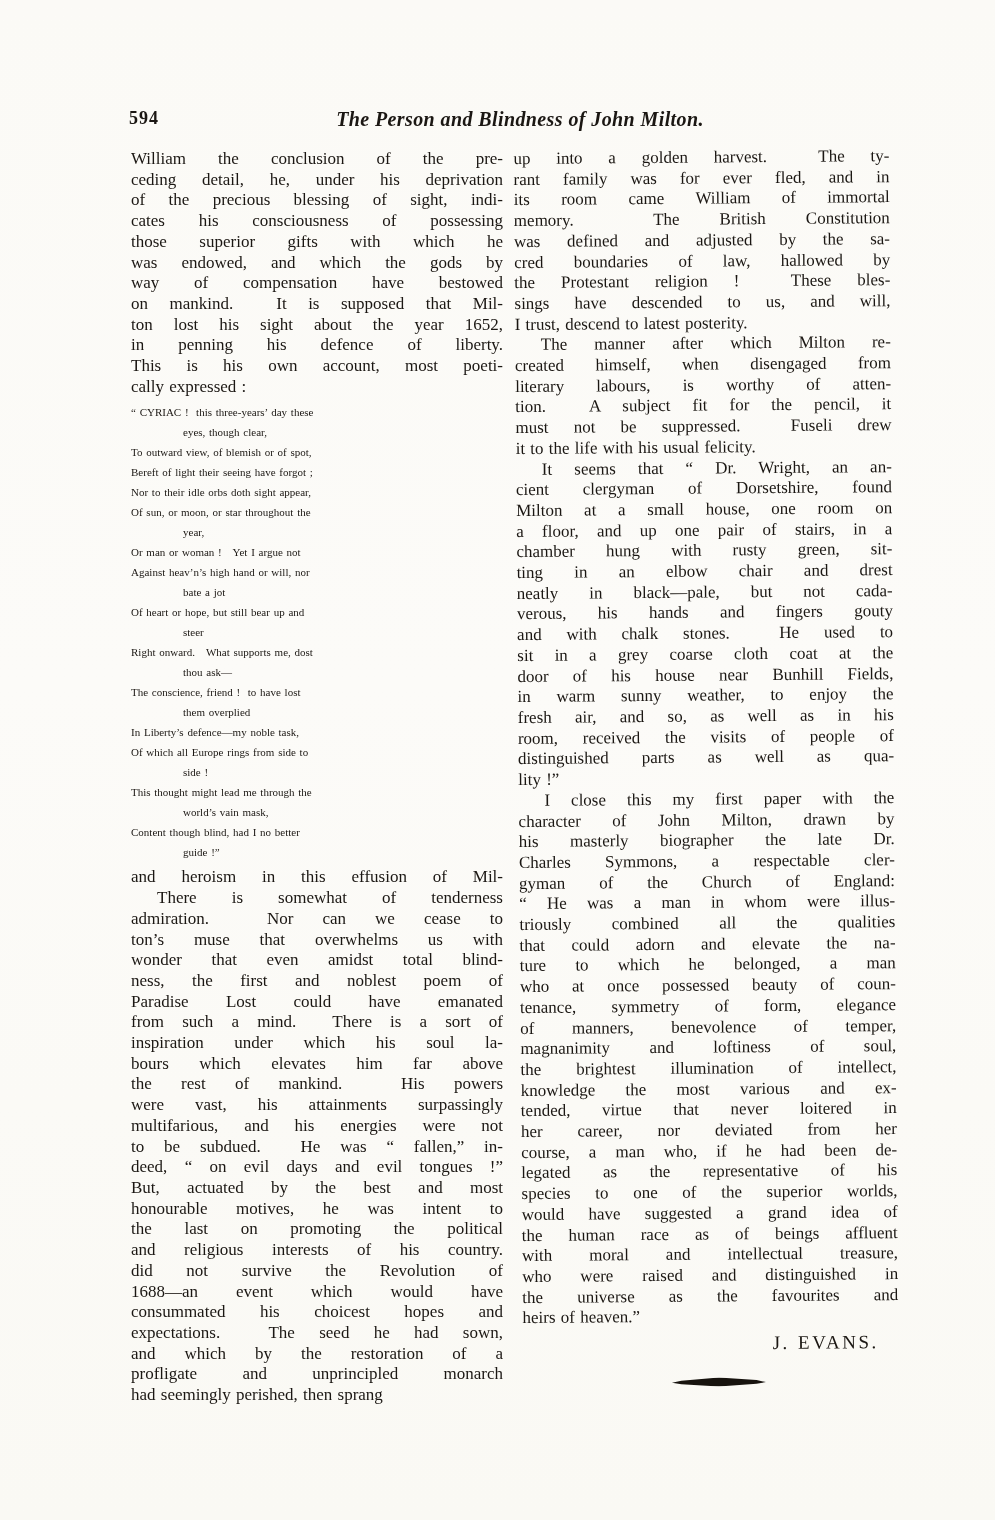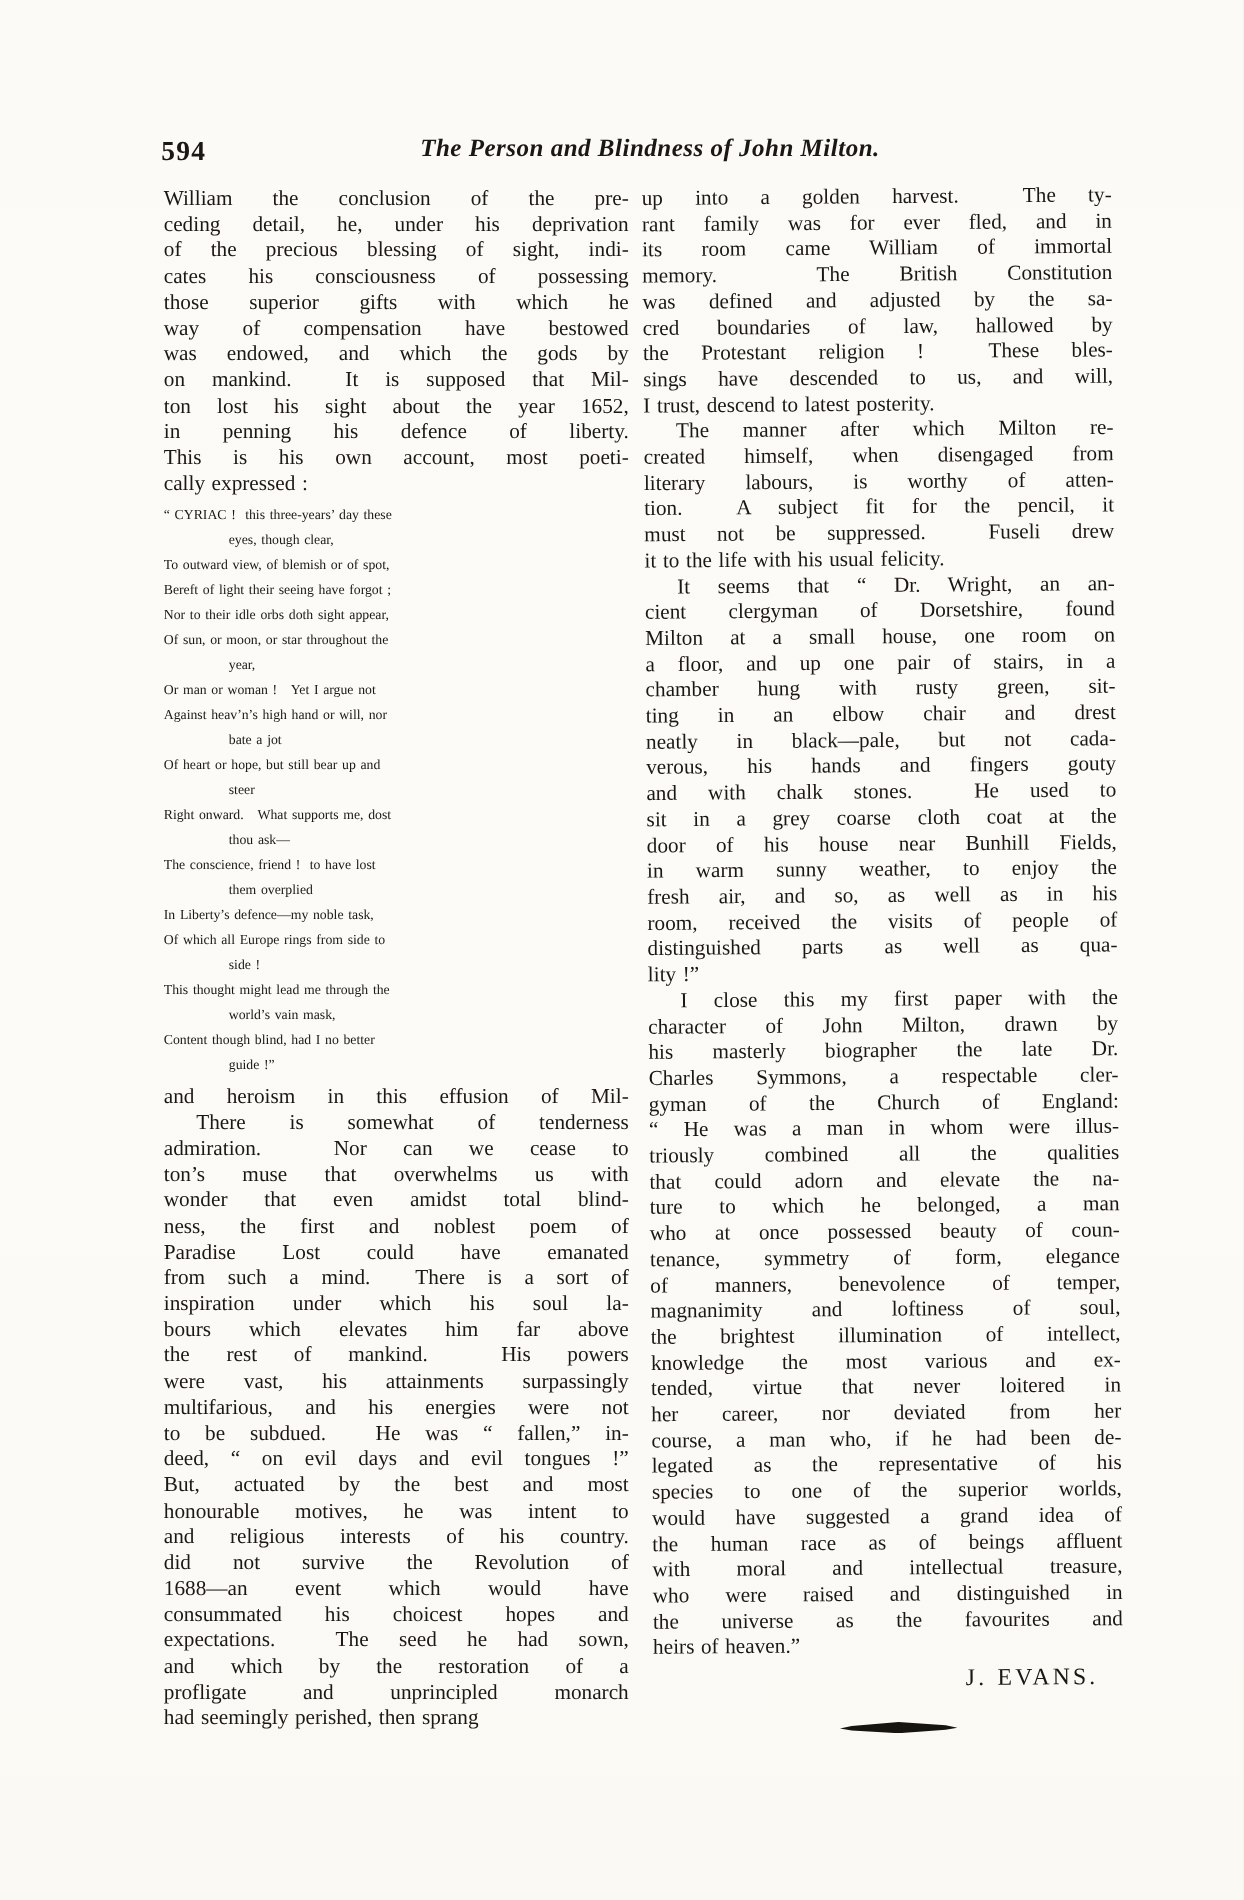--- a/index.html
+++ b/index.html
@@ -5,21 +5,21 @@
   html,body { margin:0; padding:0; background:#e8e6e1; }
   .page {
     position:relative; width:995px; height:1520px;
     background:linear-gradient(180deg,#fbfaf6 0%,#fcfbf8 45%,#faf9f4 100%);
     font-family:"Liberation Serif", serif;
     color:#1b1713;
     overflow:hidden;
   }
   .pagenum {
     position:absolute; left:129px; top:108px;
-    font-size:22px; font-weight:bold; letter-spacing:1px;
+    font-size:18px; font-weight:bold; letter-spacing:1px;
   }
   .runtitle {
     position:absolute; left:45px; top:108px; width:950px;
     text-align:center; font-style:italic; font-weight:bold;
     font-size:20px; letter-spacing:0.4px;
   }
   .col { position:absolute; top:149px; }
   .col.left  { left:131px; width:372px; }
   .col.right { left:523px; width:376px; transform:rotate(-0.45deg); transform-origin:0 100%; }
   .block { margin:0; }
@@ -50,22 +50,22 @@
 <div class="page">
   <div class="pagenum">594</div>
   <div class="runtitle">The Person and Blindness of John Milton.</div>
   <div class="col left">
       <div class="block para">
         <div class="ln just">William the conclusion of the pre-</div>
         <div class="ln just">ceding detail, he, under his deprivation</div>
         <div class="ln just">of the precious blessing of sight, indi-</div>
         <div class="ln just">cates his consciousness of possessing</div>
         <div class="ln just">those superior gifts with which he</div>
+        <div class="ln just">was endowed, and which the gods by</div>
         <div class="ln just">way of compensation have bestowed</div>
-        <div class="ln just">was endowed, and which the gods by</div>
         <div class="ln just">on mankind.  It is supposed that Mil-</div>
         <div class="ln just">ton lost his sight about the year 1652,</div>
         <div class="ln just">in penning his defence of liberty.</div>
         <div class="ln just">This is his own account, most poeti-</div>
         <div class="ln">cally expressed :</div>
       </div>
       <div class="block poem">
         <div class="ln">“ CYRIAC !  this three-years’ day these</div>
         <div class="ln hang">eyes, though clear,</div>
         <div class="ln">To outward view, of blemish or of spot,</div>
@@ -101,20 +101,21 @@
         <div class="ln just">from such a mind.  There is a sort of</div>
         <div class="ln just">inspiration under which his soul la-</div>
         <div class="ln just">bours which elevates him far above</div>
         <div class="ln just">the rest of mankind.  His powers</div>
         <div class="ln just">were vast, his attainments surpassingly</div>
         <div class="ln just">multifarious, and his energies were not</div>
         <div class="ln just">to be subdued.  He was “ fallen,” in-</div>
         <div class="ln just">deed, “ on evil days and evil tongues !”</div>
         <div class="ln just">But, actuated by the best and most</div>
         <div class="ln just">honourable motives, he was intent to</div>
+        <div class="ln just">the last on promoting the political</div>
         <div class="ln just">and religious interests of his country.</div>
         <div class="ln just">did not survive the Revolution of</div>
         <div class="ln just">1688—an event which would have</div>
         <div class="ln just">consummated his choicest hopes and</div>
         <div class="ln just">expectations.  The seed he had sown,</div>
         <div class="ln just">and which by the restoration of a</div>
         <div class="ln just">profligate and unprincipled monarch</div>
         <div class="ln">had seemingly perished, then sprang</div>
       </div>
     </div>

